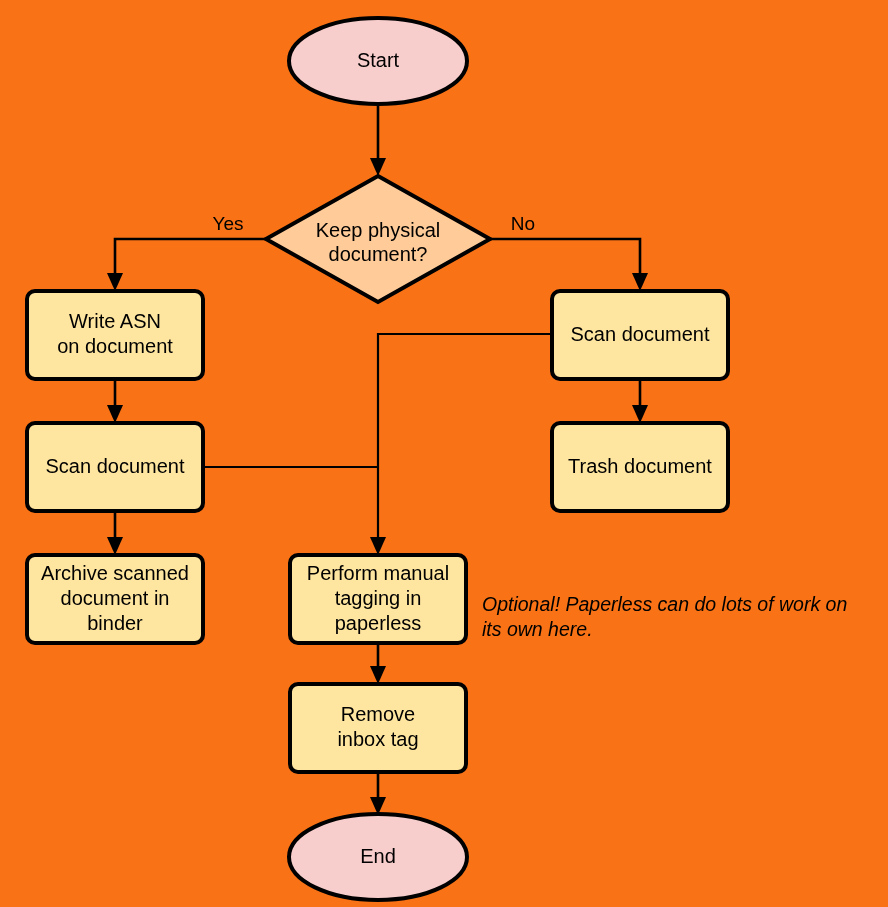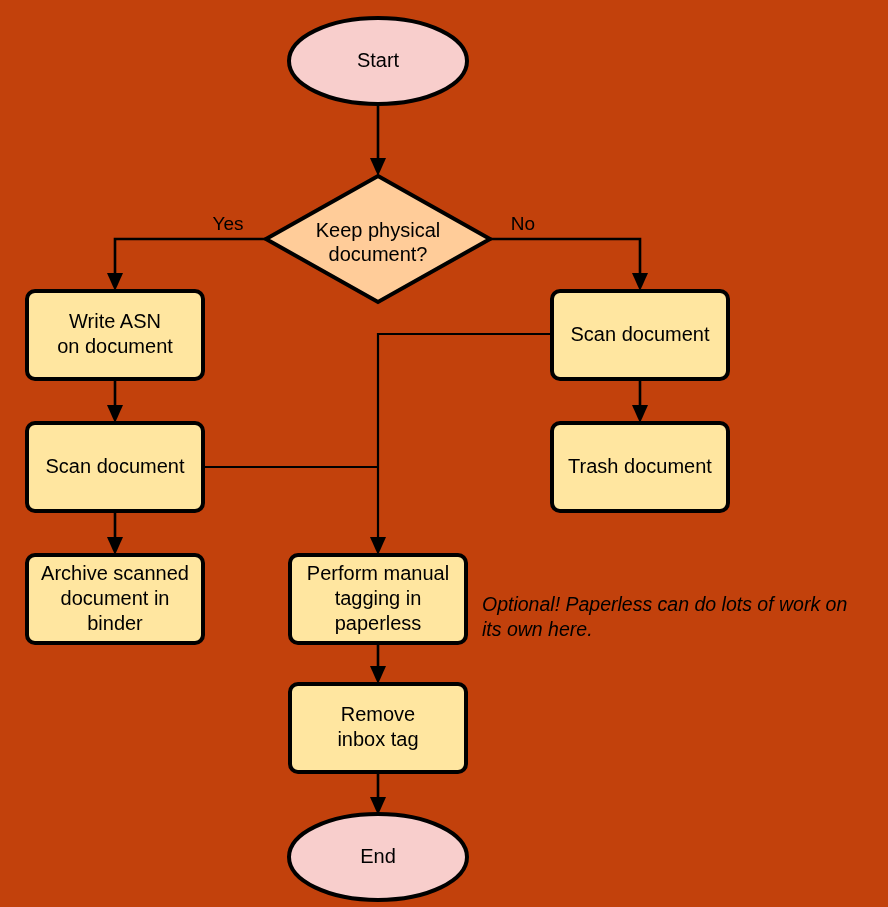--- a/index.html
+++ b/index.html
@@ -8,21 +8,21 @@
     padding: 0;
     background: #ffffff;
   }
   body {
     font-family: "Liberation Sans", sans-serif;
   }
   #flow-root {
     position: relative;
     width: 888px;
     height: 907px;
-    background: #c2410c;
+    background: #f97316;
     overflow: hidden;
   }
   #flow-svg {
     position: absolute;
     left: 0;
     top: 0;
     width: 888px;
     height: 907px;
     display: block;
   }

